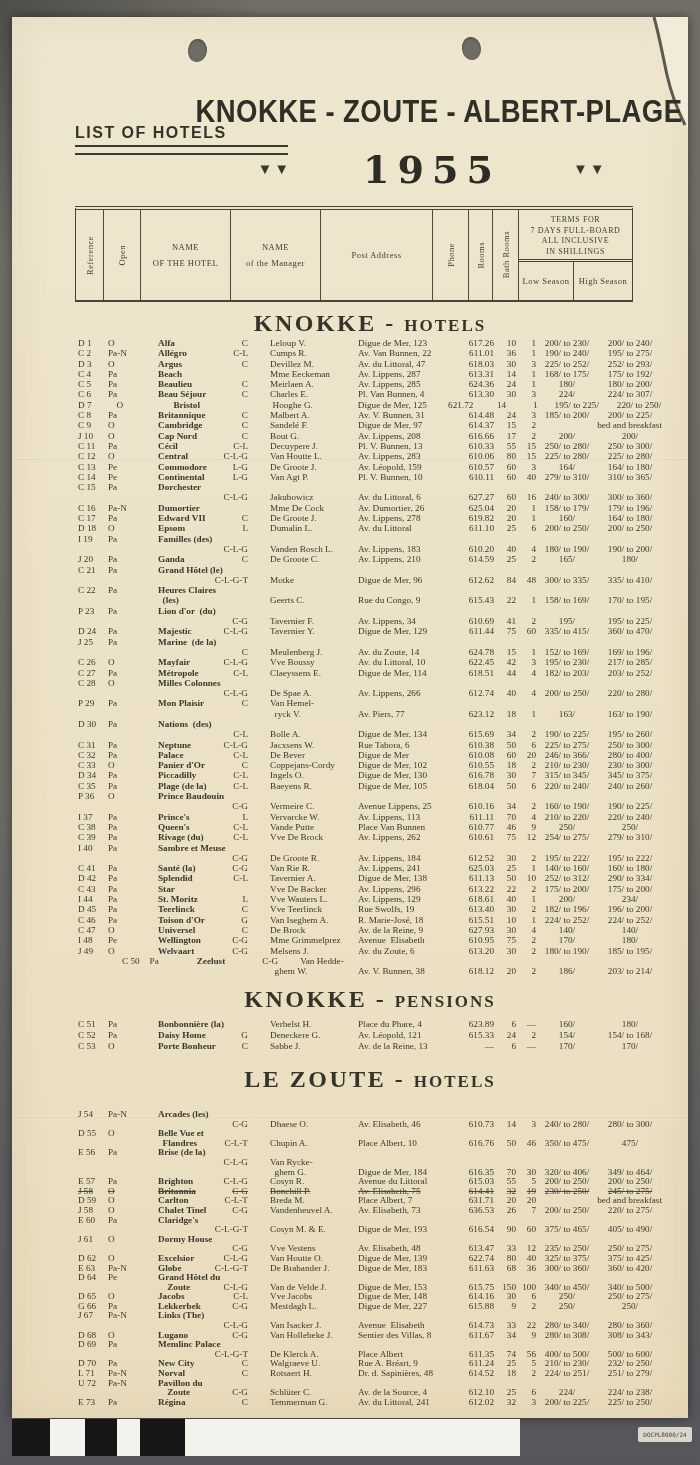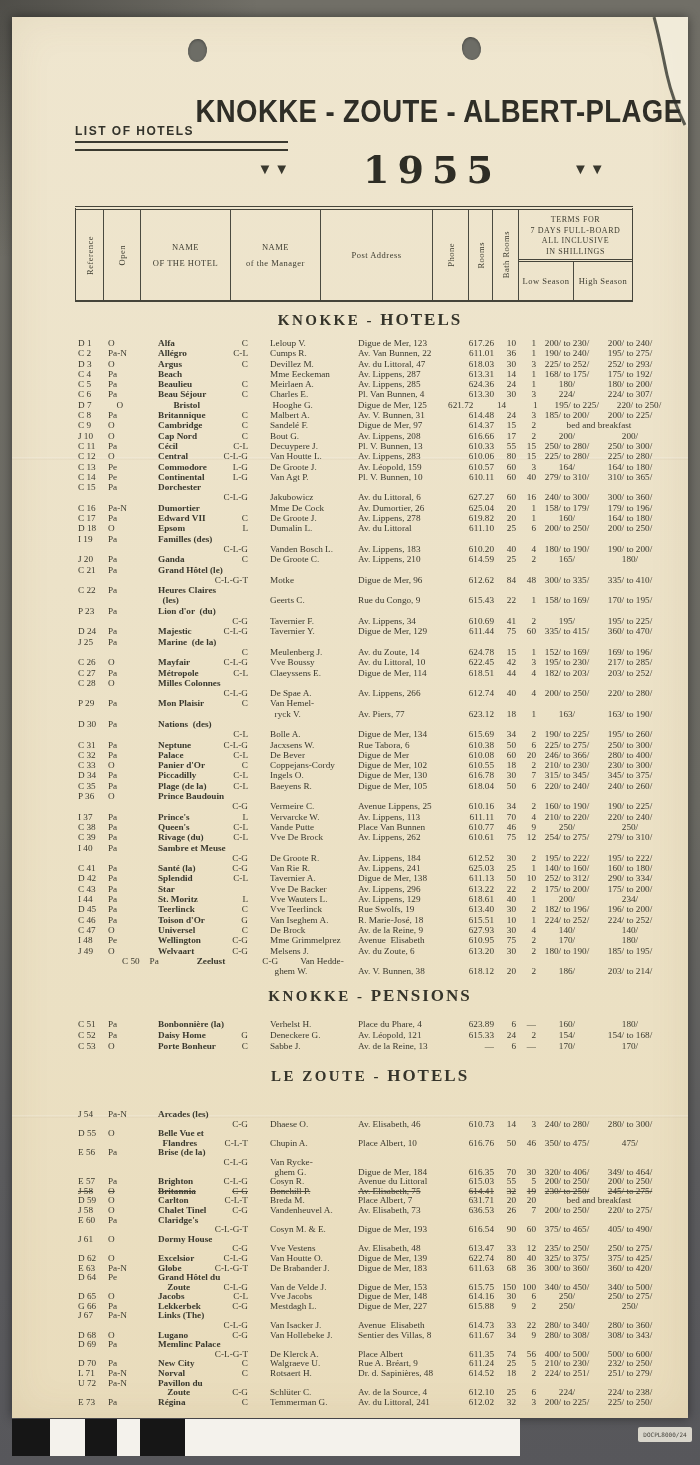--- a/index.html
+++ b/index.html
@@ -18,21 +18,21 @@
   .hole{position:absolute;width:19px;height:23px;background:#6d6d66;border-radius:48% 52% 50% 50%;
         box-shadow:inset 0 1px 3px rgba(0,0,0,.35);}
   .hole1{left:176px;top:22px;transform:rotate(8deg);}
   .hole2{left:450px;top:20px;transform:rotate(-6deg);}
   .tear{position:absolute;right:0;top:0;}
   .crease{position:absolute;left:0;width:100%;height:3px;opacity:.45;
     background:linear-gradient(180deg,rgba(255,255,255,.55),rgba(120,90,40,.14));}
   .crease1{top:440px;} .crease2{top:1098px;}
 
   .list-label{position:absolute;left:63px;top:107px;color:#33332b;
-    font-family:"Liberation Sans",sans-serif;font-weight:bold;font-size:12px;letter-spacing:1.5px;}
+    font-family:"Liberation Sans",sans-serif;font-weight:bold;font-size:16px;letter-spacing:1.5px;}
   .dbl-rule{height:6px;border-top:2px solid #3a392f;border-bottom:2px solid #3a392f;margin-top:3px;width:213px;}
 
   .main-title{position:absolute;left:145px;top:76px;width:550px;text-align:center;
     font-family:"Liberation Sans",sans-serif;font-weight:bold;font-size:32px;color:#2f2e27;
     letter-spacing:.5px;transform:scaleX(.86);transform-origin:center;white-space:nowrap;}
   .year-row{position:absolute;left:145px;top:130px;width:550px;display:flex;justify-content:center;
     align-items:flex-start;gap:72px;}
   .year{font-family:"DejaVu Serif",serif;font-weight:bold;font-size:38px;letter-spacing:8px;color:#2e2d25;}
   .deco{font-size:15px;letter-spacing:2px;color:#3a392f;margin-top:14px;}
 
@@ -47,39 +47,39 @@
   .th-terms{flex:1;justify-content:flex-start;gap:0;padding:0;}
   .rot{writing-mode:vertical-rl;transform:rotate(180deg);font-size:8.5px;letter-spacing:.5px;}
   .terms-top{width:100%;box-sizing:border-box;height:52px;border-bottom:3px double #45443a;
     padding-top:5px;font-size:8px;line-height:10.5px;letter-spacing:.6px;}
   .terms-bottom{width:100%;flex:1;display:flex;}
   .terms-bottom .low{width:54px;border-right:1px solid #4a4a40;display:flex;align-items:center;justify-content:center;}
   .terms-bottom .high{flex:1;display:flex;align-items:center;justify-content:center;}
 
   .sec-title{position:absolute;left:66px;width:584px;text-align:center;color:#35342a;
     font-weight:bold;white-space:nowrap;}
-  .sec-big{font-size:15px;letter-spacing:2.5px;}
+  .sec-big{font-size:24px;letter-spacing:2.5px;}
   .sec-small{font-size:17px;letter-spacing:2px;}
 
   .rows{position:absolute;left:66px;width:584px;color:#3a392e;}
   .trow{display:flex;font-size:9.2px;white-space:nowrap;}
   .struck{text-decoration:line-through;text-decoration-thickness:1px;text-decoration-color:#4a493c;}
   .c-ref{width:30px;white-space:pre;}
   .c-op{width:36px;}
   .c-nameblk{width:106px;display:flex;}
   .c-hname{flex:1;padding-left:14px;font-weight:bold;white-space:pre;}
   .c-code{padding-right:2px;}
   .c-mgr{width:90px;padding-left:20px;box-sizing:border-box;white-space:pre;}
   .c-addr{width:120px;padding-left:18px;box-sizing:border-box;white-space:pre;}
   .c-ph{width:34px;text-align:right;}
   .c-rm{width:22px;text-align:right;}
   .c-ba{width:20px;text-align:right;}
   .c-low{width:62px;text-align:center;}
   .c-high{width:64px;text-align:center;}
-  .c-bb{width:126px;text-align:center;}
+  .c-bb{width:126px;text-align:right;}
 
   .calib{position:absolute;left:12px;top:1419px;height:37px;display:flex;}
   .sq{height:100%;}
   .sq.k{background:#161616;} .sq.w{background:#f4f2ec;}
   .arch-label{position:absolute;left:638px;top:1427px;width:54px;height:15px;background:#d9d6cb;
     border-radius:2px;font-family:"DejaVu Sans Mono",monospace;font-size:6px;line-height:15px;
     text-align:center;color:#45433c;letter-spacing:0;}
 </style>
 </head>
 <body>

